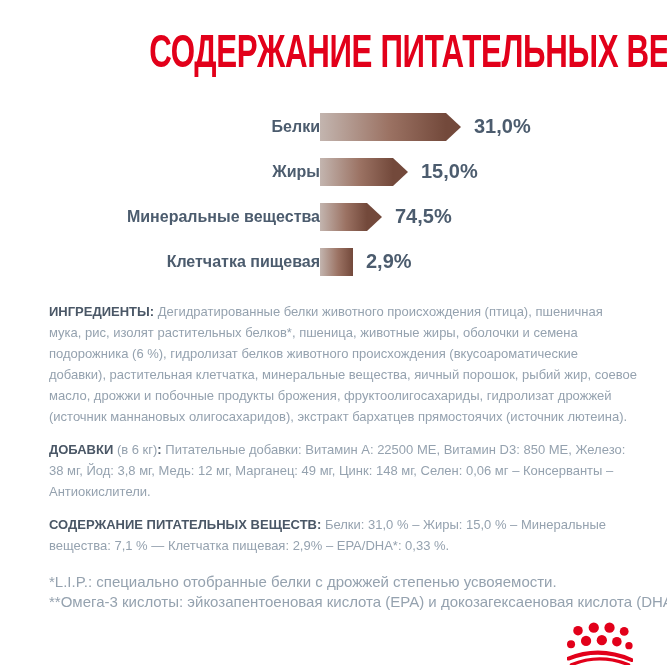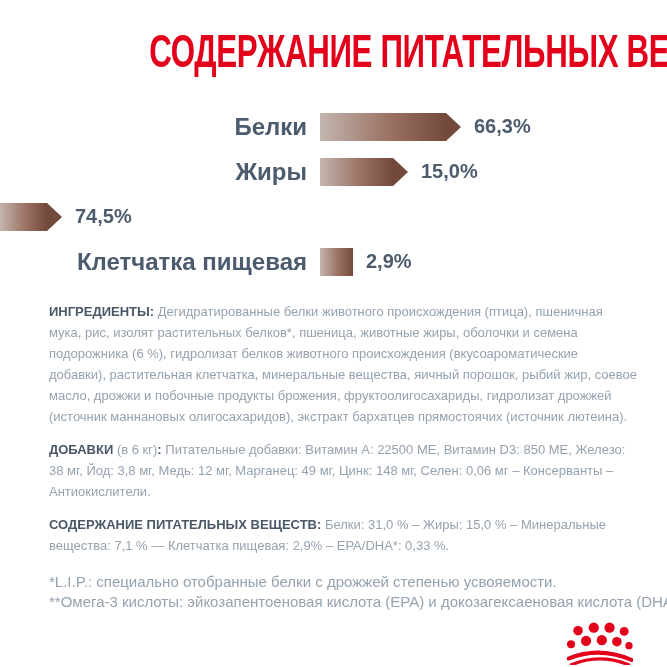--- a/index.html
+++ b/index.html
@@ -22,22 +22,22 @@
   .title{margin:26px 0 0;text-align:center;line-height:50px;height:50px;}
   .title-inner{
     display:inline-block;font-size:46px;font-weight:bold;color:var(--red);
     transform:scaleX(0.68);transform-origin:center;white-space:nowrap;letter-spacing:-0.5px;
   }
 
   
   .chart{margin-top:28px;}
   .chart-row{display:flex;align-items:center;height:45px;}
   .row-label{
-    width:320px;padding-right:13px;text-align:right;
-    font-size:24px;font-weight:bold;color:var(--slate);
+    width:320px;text-align:right;
+    font-size:16px;font-weight:bold;color:var(--slate);
   }
   .bar-area{display:flex;align-items:center;}
   .bar{
     height:28px;
     background:linear-gradient(90deg,var(--bar-light) 0%,#9b7263 55%,var(--bar-dark) 100%);
   }
   .tip{
     width:0;height:0;
     border-top:14px solid transparent;border-bottom:14px solid transparent;
     border-left:15px solid var(--bar-dark);
@@ -67,31 +67,32 @@
     <span class="title-inner">СОДЕРЖАНИЕ ПИТАТЕЛЬНЫХ ВЕЩЕСТВ</span>
   </h1>
 
   <div class="chart">
     <div class="chart-row">
       <span class="row-label">Белки</span>
       <div class="bar-area">
         <div class="bar" style="width: 126px;"></div>
         <div class="tip"></div>
       </div>
-      <span class="row-value">66,3%</span>
+      <span class="row-value">31,0%</span>
     </div>
     <div class="chart-row">
       <span class="row-label">Жиры</span>
       <div class="bar-area">
         <div class="bar" style="width: 73px;"></div>
         <div class="tip"></div>
       </div>
       <span class="row-value">15,0%</span>
     </div>
     <div class="chart-row">
+      <span class="row-label">Минеральные вещества</span>
       <div class="bar-area">
         <div class="bar" style="width: 47px;"></div>
         <div class="tip"></div>
       </div>
       <span class="row-value">74,5%</span>
     </div>
     <div class="chart-row sq">
       <span class="row-label">Клетчатка пищевая</span>
       <div class="bar-area">
         <div class="bar" style="width: 33px;"></div>

